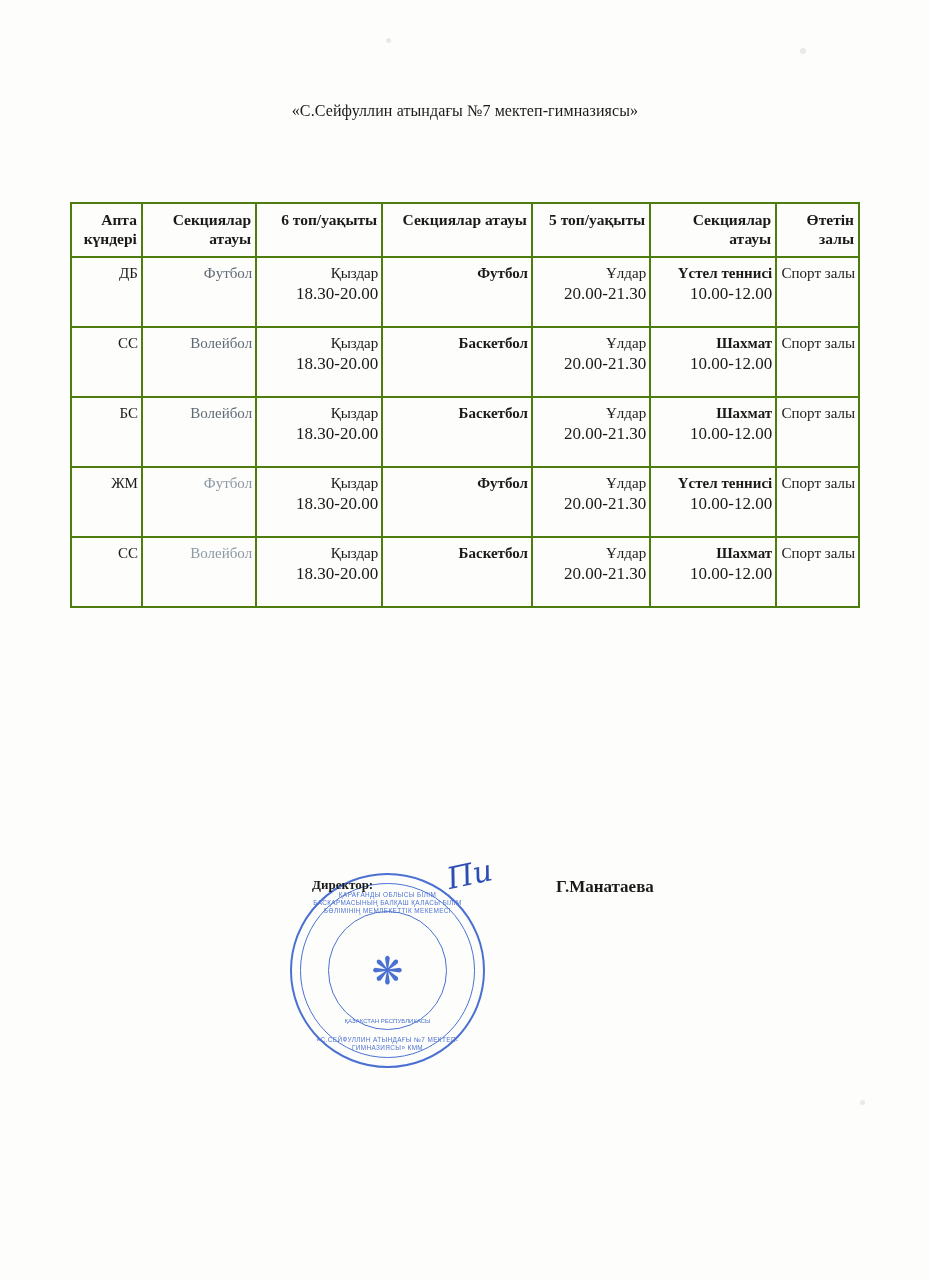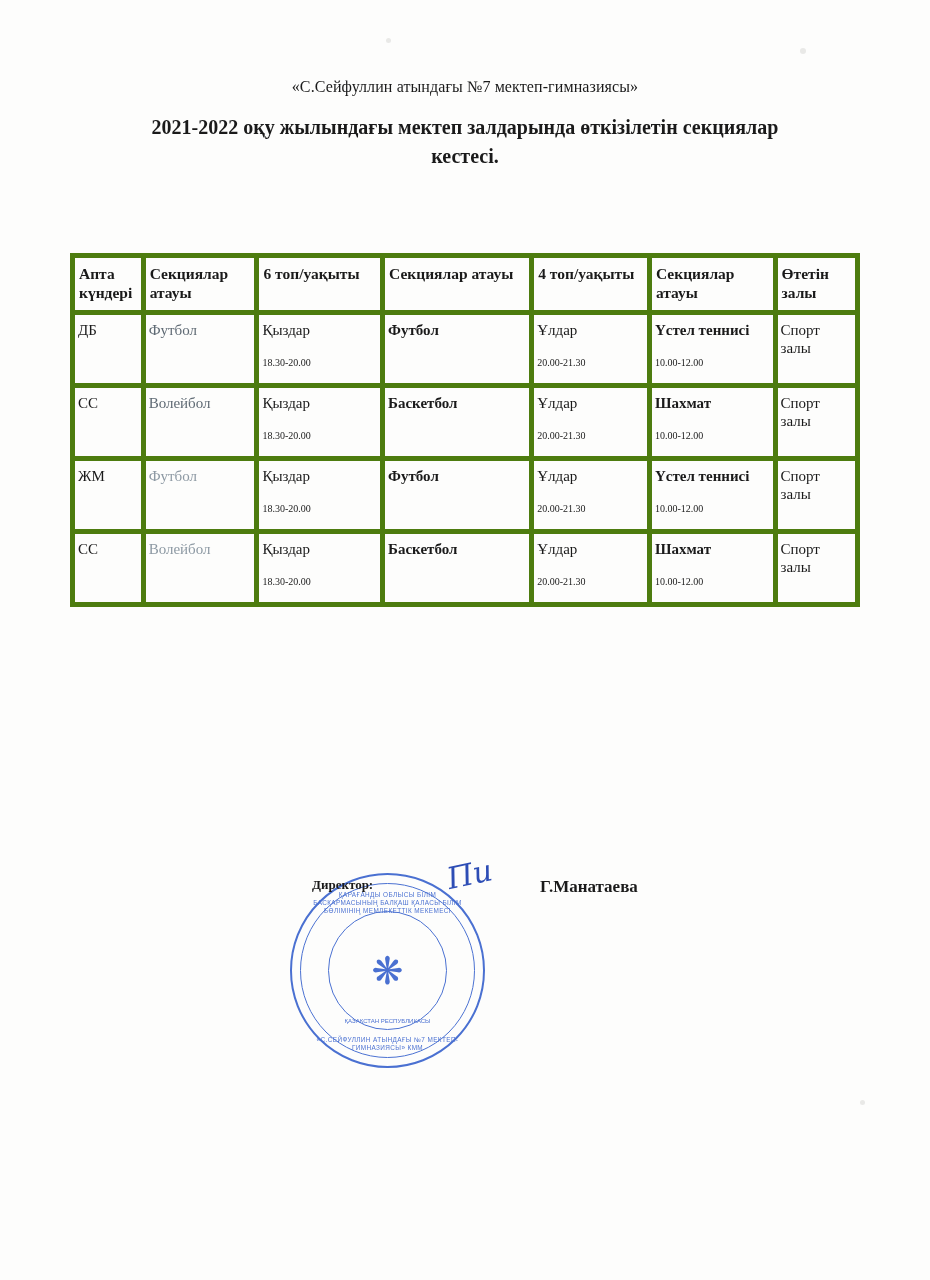--- a/index.html
+++ b/index.html
@@ -22,42 +22,43 @@
     background: #fdfdfc;
   }
   .doc-header {
     text-align: center;
     padding-top: 78px;
   }
   .school-name {
     font-size: 16px;
     font-family: "Liberation Serif", serif;
     letter-spacing: 0.1px;
+    margin-top: 24px;
   }
   .doc-title {
     margin-top: 17px;
     font-size: 20px;
     font-weight: bold;
     line-height: 1.45;
     padding: 0 150px;
   }
   .table-wrap {
     margin: 0 auto;
     margin-top: 82px;
     width: 790px;
   }
   table.schedule {
     border-collapse: collapse;
     width: 100%;
     table-layout: fixed;
   }
   table.schedule td, table.schedule th {
-    border: 5px solid #4d7c0f;
+    border: 2px solid #4d7c0f;
     vertical-align: top;
-    text-align: left;
+    text-align: right;
     padding: 6px 3px 10px 3px;
     font-size: 15px;
     line-height: 1.2;
   }
   table.schedule thead th {
     font-weight: bold;
     font-size: 15.5px;
     padding: 7px 4px 8px 4px;
     vertical-align: top;
   }
@@ -69,42 +70,42 @@
   col.c-sec3 { width: 16%; }
   col.c-place { width: 10.5%; }
 
   .cell-day { font-weight: normal; font-size: 15.5px; }
   .cell-bold { font-weight: bold; }
   .cell-faded { color: #5f6a74; }
   .cell-faded-light { color: #8d99a3; }
   .time {
     display: block;
     font-weight: normal;
-    font-size: 10px;
-    margin-top: 18px;
+    font-size: 17px;
+    margin-top: 2px;
   }
   .row-tall td { height: 52px; }
 
   .signature-area {
     position: absolute;
     top: 860px;
     left: 0;
     width: 930px;
     height: 200px;
   }
   .sign-line {
     position: absolute;
     left: 312px;
     top: 17px;
     font-size: 13px;
     font-weight: bold;
   }
   .sign-name {
     position: absolute;
-    left: 540px;
+    left: 556px;
     top: 17px;
     font-size: 17px;
     font-weight: bold;
   }
   .handwriting {
     position: absolute;
     left: 448px;
     top: -8px;
     width: 90px;
     height: 52px;
@@ -178,41 +179,40 @@
 <body>
 
 <div class="page">
 
   <div class="edge-mark" style="left:386px;top:38px;width:5px;height:5px;"></div>
   <div class="edge-mark" style="left:800px;top:48px;width:6px;height:6px;"></div>
   <div class="edge-mark" style="left:860px;top:1100px;width:5px;height:5px;"></div>
 
   <div class="doc-header">
     <div class="school-name">«С.Сейфуллин атындағы №7 мектеп-гимназиясы»</div>
-    <div class="doc-title">2021-2022 оқу жылындағы мектеп залдарында өткізілетін секциялар кестесі.</div>
   </div>
 
   <div class="table-wrap">
     <table class="schedule">
       <colgroup>
         <col class="c-day">
           <col class="c-sec1">
           <col class="c-grp1">
           <col class="c-sec2">
           <col class="c-grp2">
           <col class="c-sec3">
           <col class="c-place">
       </colgroup>
       <thead>
         <tr>
           <th>Апта күндері</th>
           <th>Секциялар атауы</th>
           <th>6 топ/уақыты</th>
           <th>Секциялар атауы</th>
-          <th>4 топ/уақыты</th>
+          <th>5 топ/уақыты</th>
           <th>Секциялар атауы</th>
           <th>Өтетін залы</th>
         </tr>
       </thead>
       <tbody>
         <tr class="row-tall">
           <td class="cell-day">ДБ</td>
           <td class="cell-faded">Футбол</td>
           <td>
             <span>Қыздар</span>
@@ -243,20 +243,38 @@
             <span class="time">20.00-21.30</span>
           </td>
           <td class="cell-bold">
             <span>Шахмат</span>
             <span class="time">10.00-12.00</span>
           </td>
           <td>Спорт залы</td>
         </tr>
 
 
+        <tr class="row-tall">
+          <td class="cell-day">БС</td>
+          <td class="cell-faded">Волейбол</td>
+          <td>
+            <span>Қыздар</span>
+            <span class="time">18.30-20.00</span>
+          </td>
+          <td class="cell-bold">Баскетбол</td>
+          <td>
+            <span>Ұлдар</span>
+            <span class="time">20.00-21.30</span>
+          </td>
+          <td class="cell-bold">
+            <span>Шахмат</span>
+            <span class="time">10.00-12.00</span>
+          </td>
+          <td>Спорт залы</td>
+        </tr>
 
         <tr class="row-tall">
           <td class="cell-day">ЖМ</td>
           <td class="cell-faded-light">Футбол</td>
           <td>
             <span>Қыздар</span>
             <span class="time">18.30-20.00</span>
           </td>
           <td class="cell-bold">Футбол</td>
           <td>

